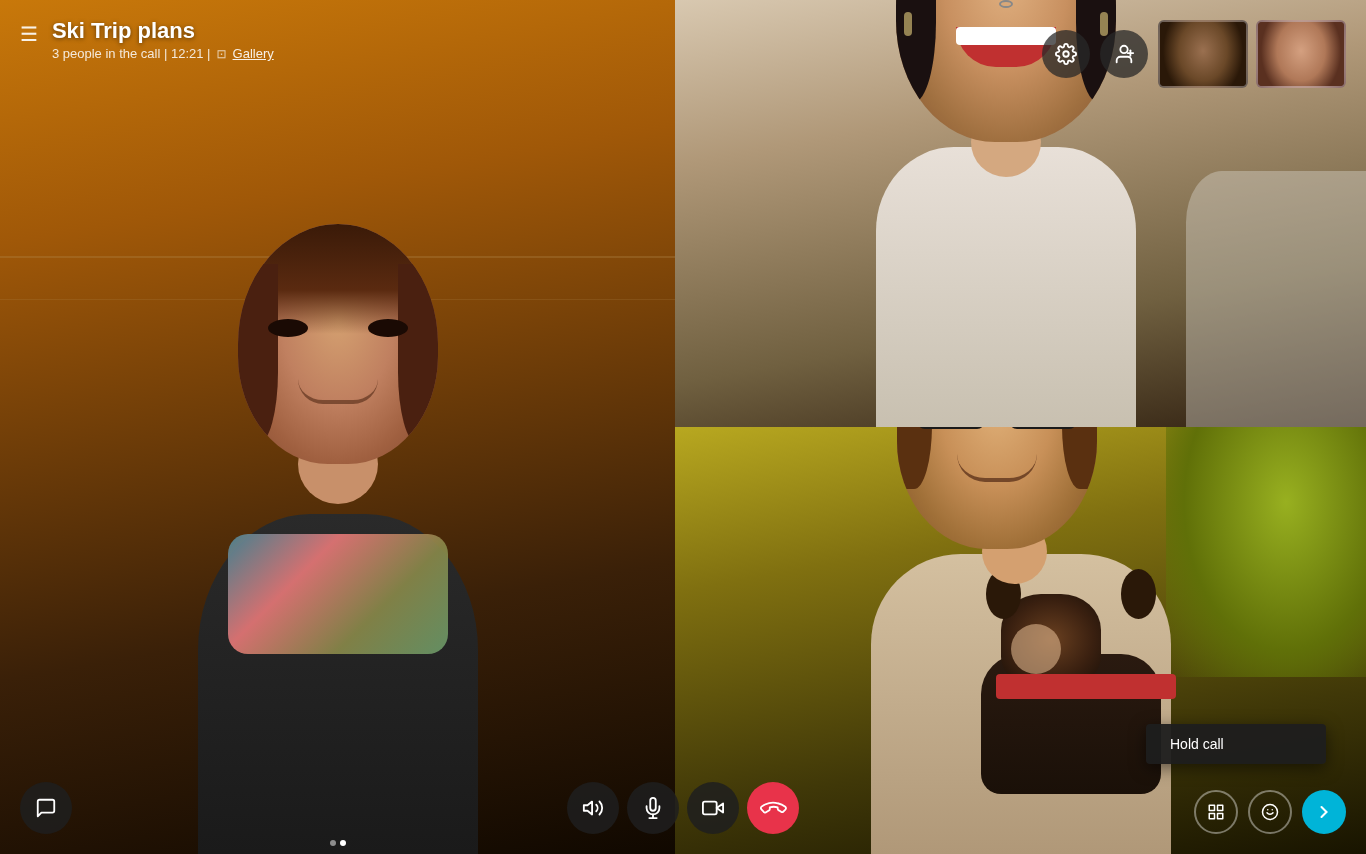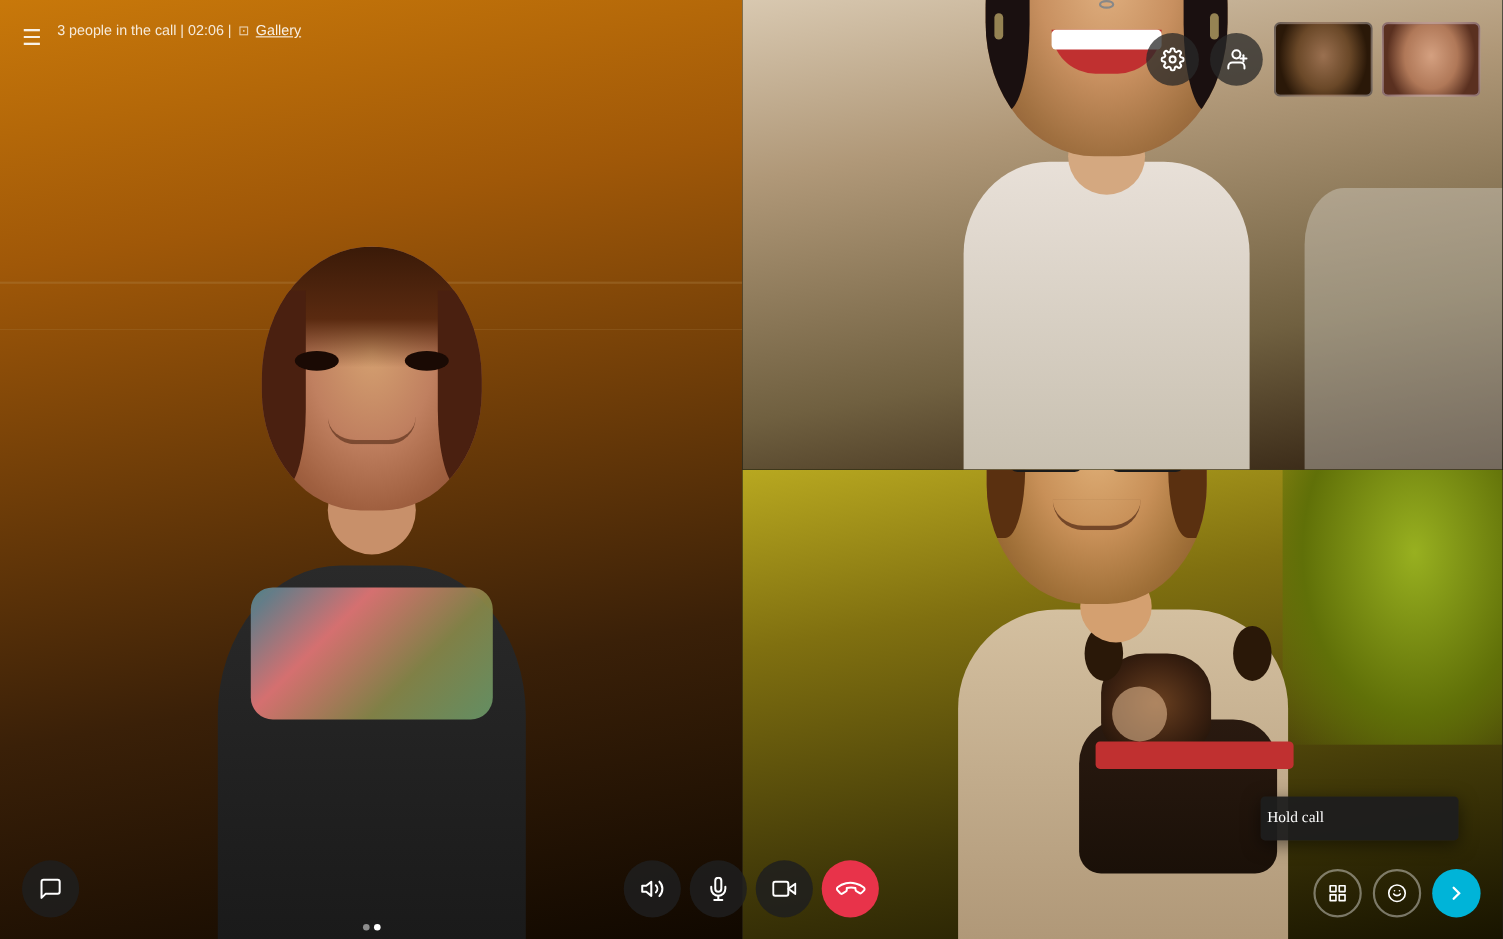--- a/index.html
+++ b/index.html
@@ -257,26 +257,25 @@
       right: 40px;
       z-index: 50;
       background: rgba(30, 30, 30, 0.95);
       border-radius: 4px;
       overflow: hidden;
       min-width: 180px;
       box-shadow: 0 4px 16px rgba(0,0,0,0.5);
     }
 
     .context-menu-item {
-      padding: 12px 6px;
+      padding: 12px 24px;
       color: white;
       font-size: 14px;
       cursor: pointer;
       white-space: nowrap;
-      font-family: Liberation Serif, serif;
     }
 
     
     .more-btn {
       width: 44px;
       height: 44px;
       border-radius: 50%;
       border: none;
       background: #00b4d8;
       cursor: pointer;
@@ -454,22 +453,23 @@
             <div style="position:absolute;top:145px;left:50%;transform:translateX(-50%);width:80px;height:28px;border-bottom:4px solid rgba(80,40,20,0.7);border-radius:0 0 40px 40px;"></div>
           </div>
         </div>
       </div>
     </div>
   </div>
 
   <div class="header">
     <div class="hamburger-icon">☰</div>
     <div class="call-info">
+      <span class="call-title">Ski Trip plans</span>
       <div class="call-meta">
-        <span>3 people in the call | 02:06  |</span>
+        <span>3 people in the call | 12:21  |</span>
         <span class="call-meta-icon">⊡</span>
         <span class="gallery-link">Gallery</span>
       </div>
     </div>
   </div>
 
   <div class="top-right-controls">
     <button class="control-btn settings-btn" title="Settings">
 
       <svg class="icon-svg" viewBox="0 0 24 24">

